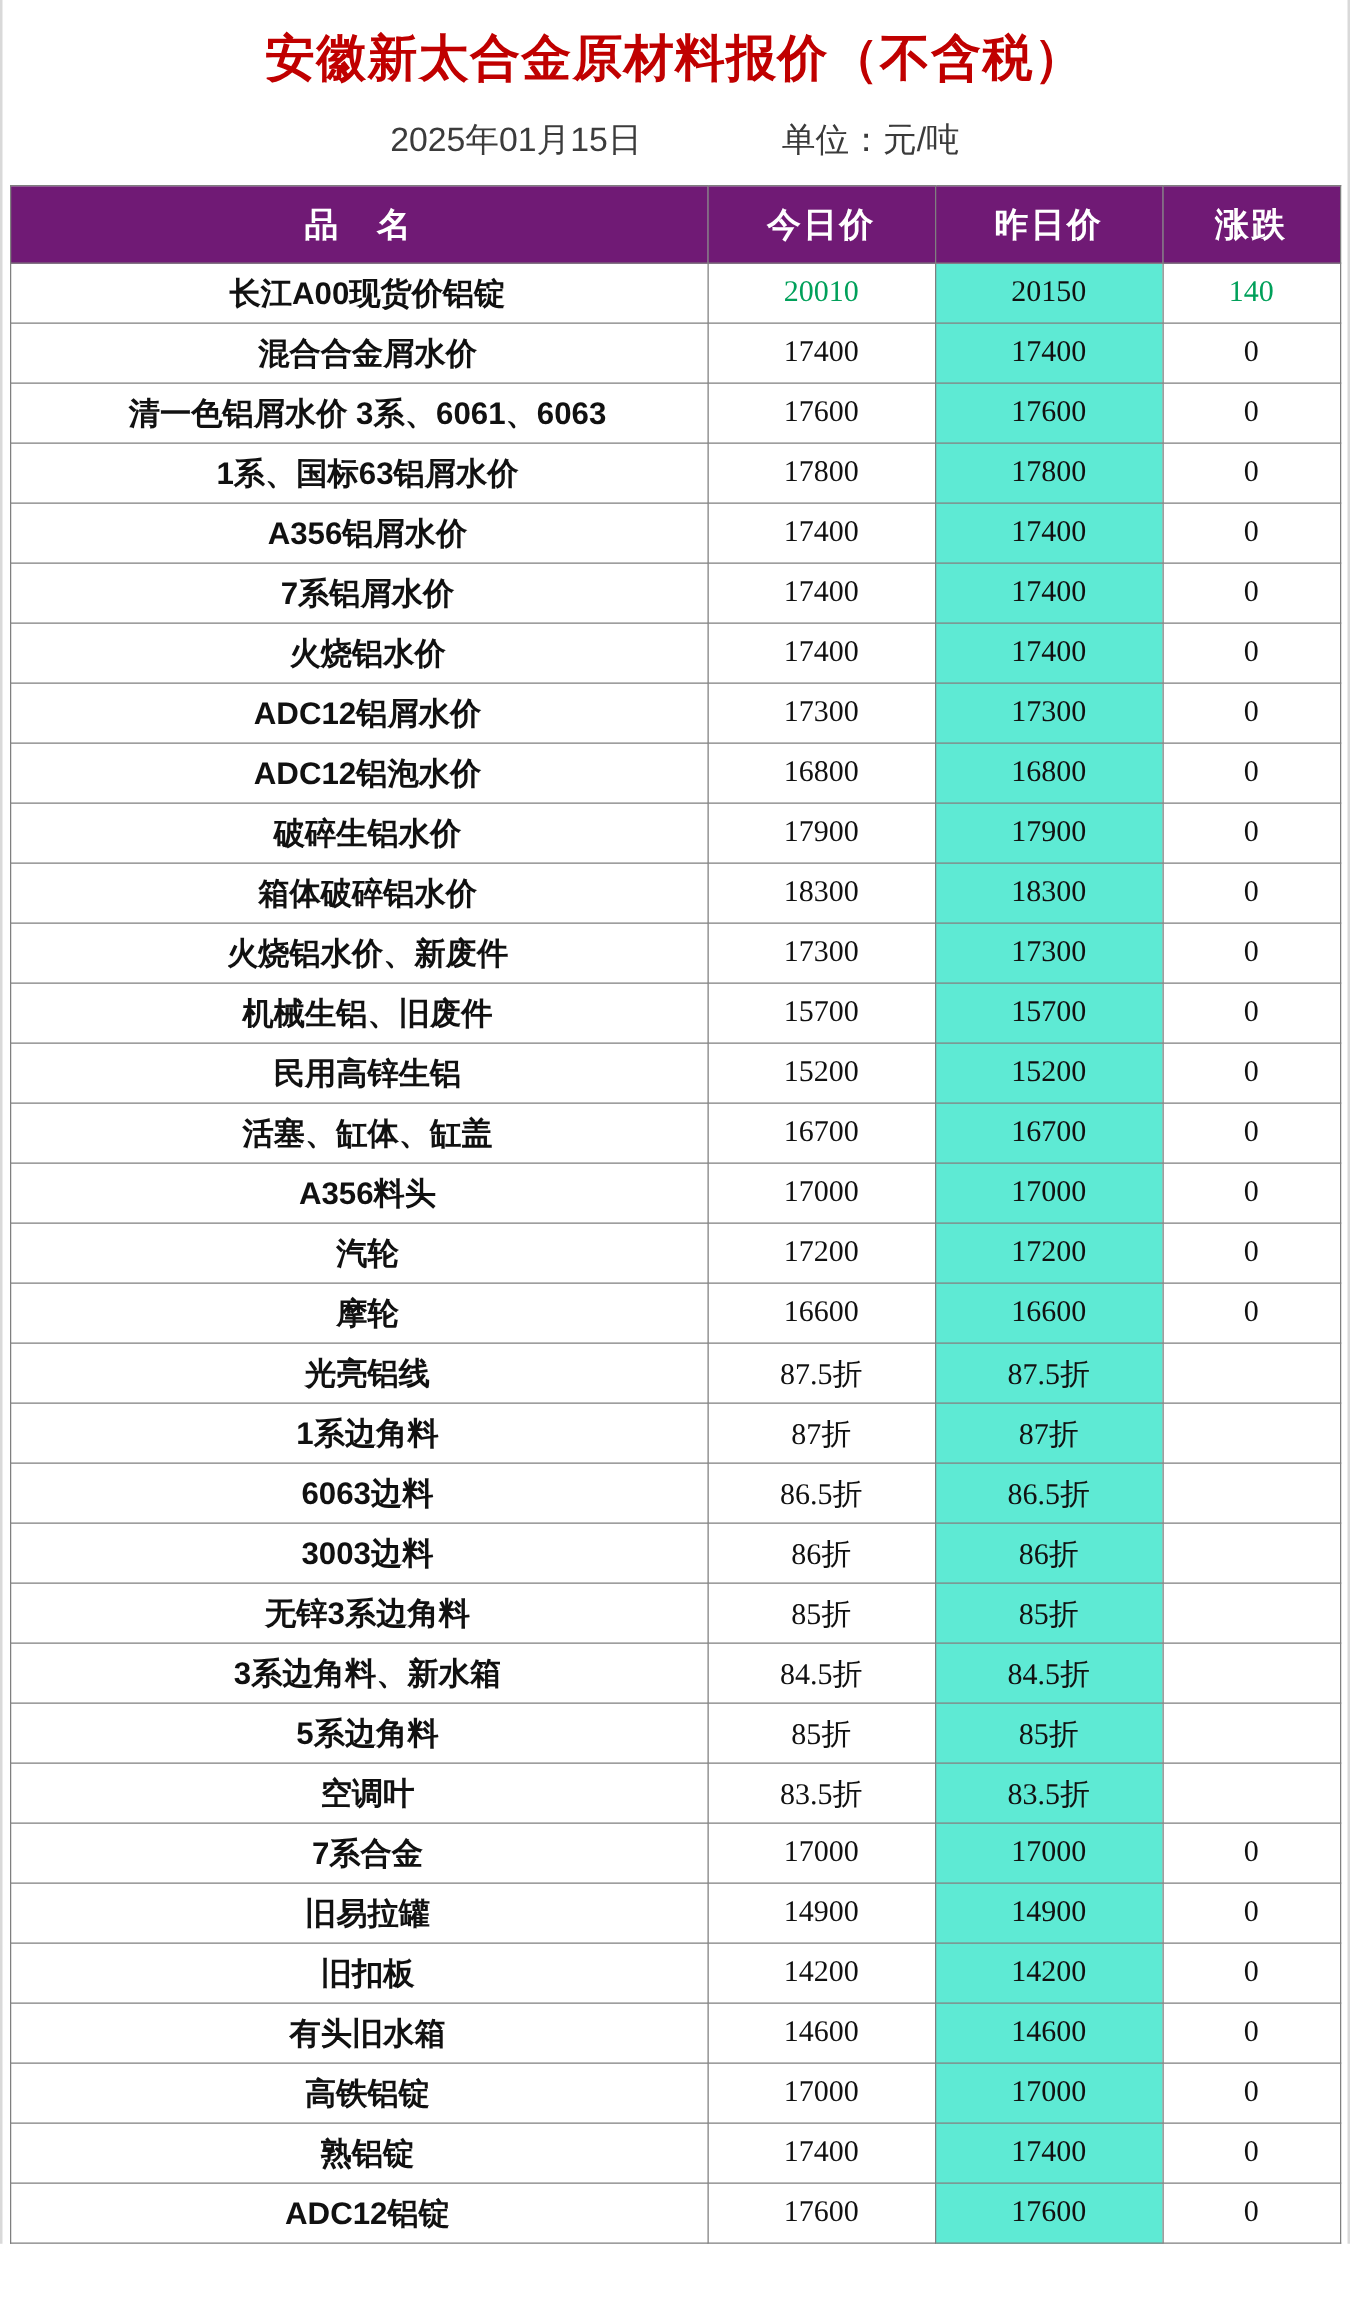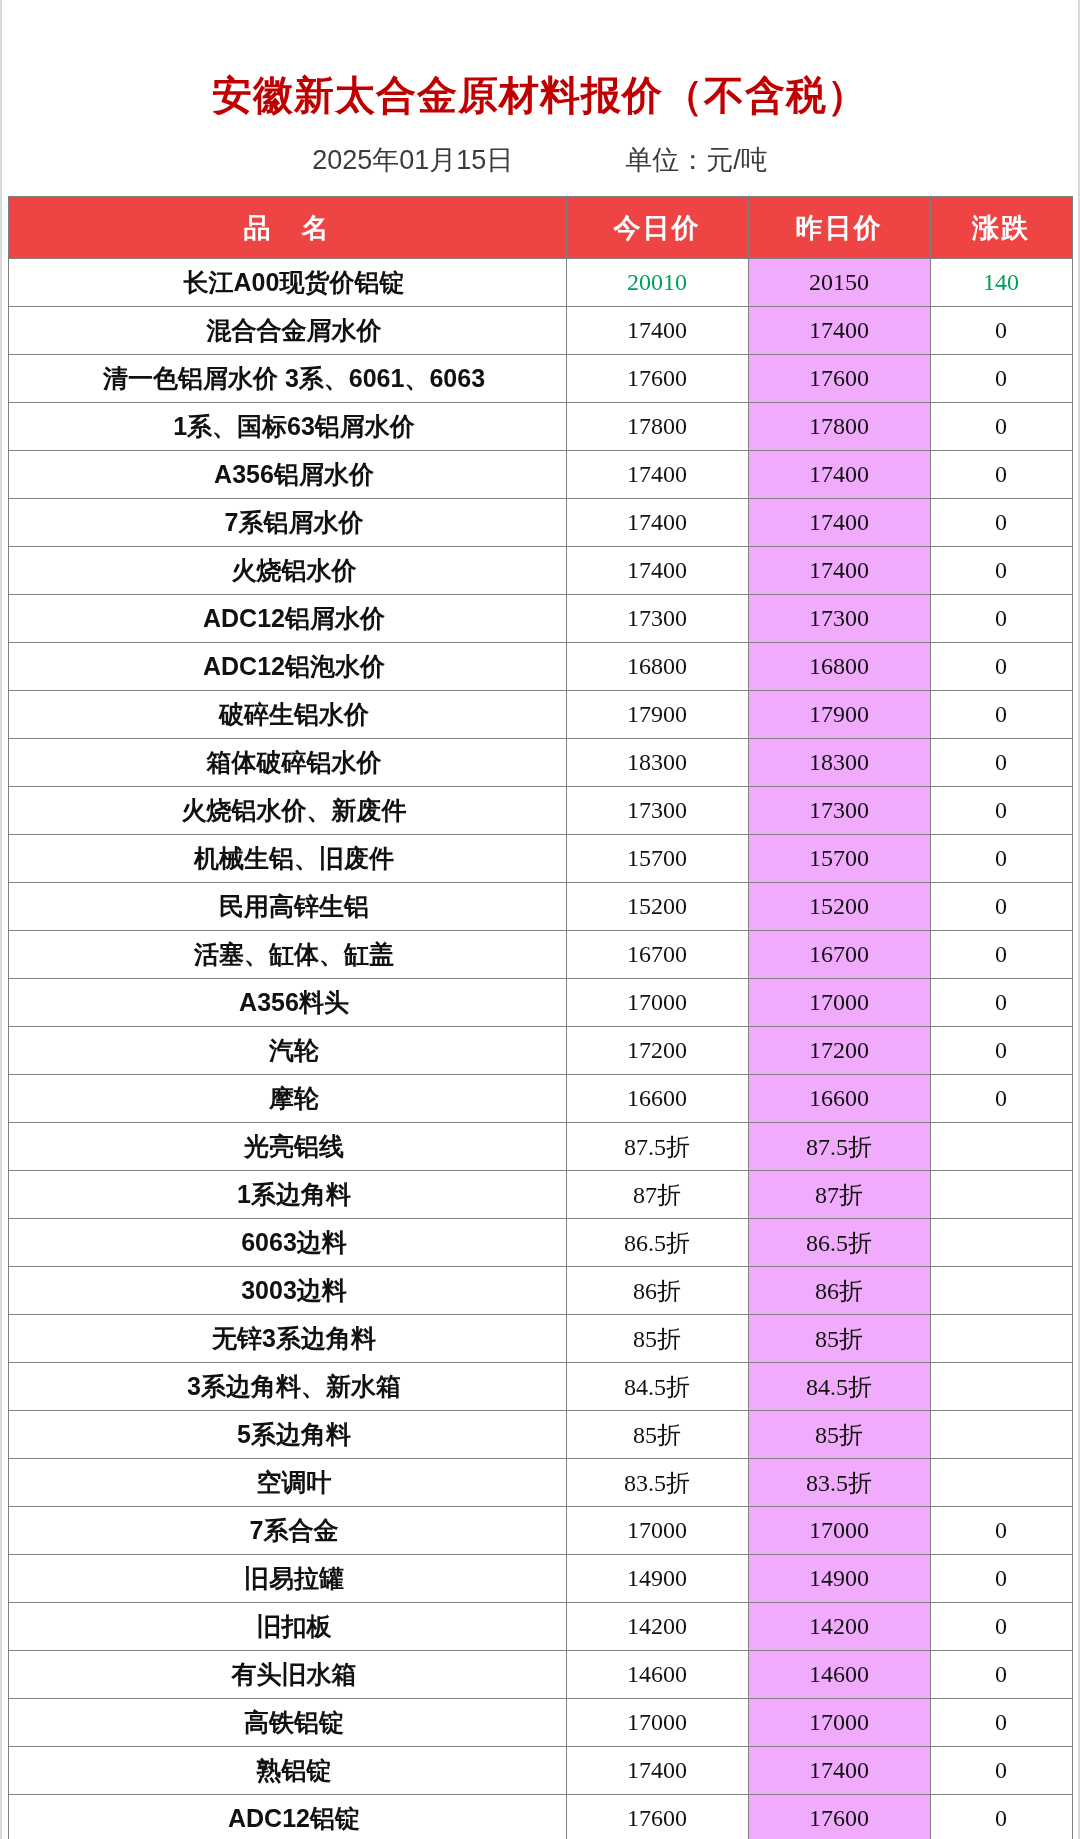--- a/index.html
+++ b/index.html
@@ -30,21 +30,20 @@
     padding: 22px 0 6px 0;
     text-align: center;
   }
   .main-title {
     color: #c00000;
     font-size: 40px;
     font-weight: bold;
     letter-spacing: 1px;
     line-height: 1.25;
     font-family: "Liberation Sans", sans-serif;
-    margin-top: 48px;
   }
   .subtitle-row {
     display: flex;
     justify-content: center;
     align-items: center;
     gap: 112px;
     padding: 16px 0 18px 0;
     color: #3b3b3b;
     font-size: 27px;
     font-family: "Liberation Sans", sans-serif;
@@ -53,21 +52,21 @@
     border-collapse: collapse;
     width: 1064px;
     margin: 0 auto;
     table-layout: fixed;
   }
   table.price th, table.price td {
     border: 1px solid #7f7f7f;
     box-sizing: border-box;
   }
   thead th {
-    background: #ef4444;
+    background: #701a75;
     color: #ffffff;
     font-size: 27px;
     font-weight: bold;
     height: 62px;
     letter-spacing: 2px;
     border: 1px solid #7f7f7f;
   }
   col.c-name { width: 558px; }
   col.c-today { width: 182px; }
   col.c-yest { width: 182px; }
@@ -84,21 +83,21 @@
     overflow: hidden;
   }
   td.today, td.yest, td.delta {
     font-size: 24px;
     color: #111111;
     text-align: center;
     height: 48px;
     font-family: "Liberation Serif", serif;
   }
   td.yest {
-    background: #f0abfc;
+    background: #5eead4;
     text-align: center;
   }
   td.today.green, td.delta.green {
     color: #00a05a;
   }
 </style>
 </head>
 <body>
 
 <div class="page frame">

